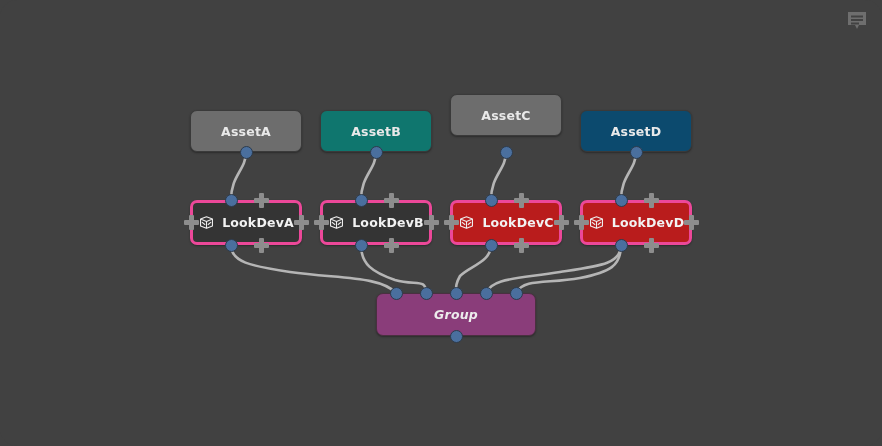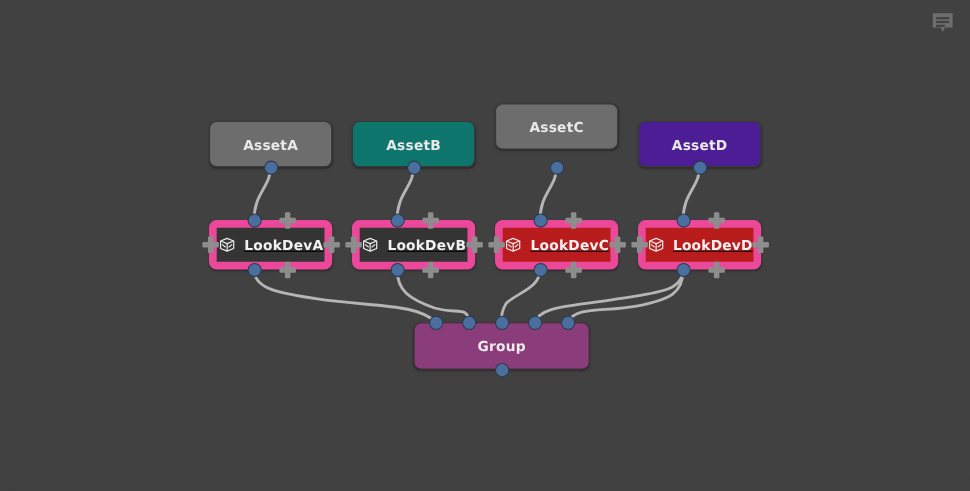--- a/index.html
+++ b/index.html
@@ -45,24 +45,23 @@
     box-shadow: 0 1px 2px rgba(0,0,0,.35);
   }
   .node-asset .node-label {
     color: #e9e9e9;
     font-size: 12.5px;
     font-weight: bold;
     letter-spacing: .2px;
   }
   .node-lookdev {
     background: #343434;
-    border: 7px solid #ec4899;
+    border: 3px solid #ec4899;
     box-shadow: 0 1px 2px rgba(0,0,0,.35);
     gap: 7px;
-    text-decoration: underline;
   }
   .node-lookdev .node-label {
     color: #f2f2f2;
     font-size: 12.5px;
     font-weight: bold;
     letter-spacing: .2px;
   }
   .node-group {
     background: #8a3d7a;
     border: 1px solid #4a3040;
@@ -156,21 +155,21 @@
       </div>
       <div class="port" style="left: 239.5px; top: 145.5px; background: rgb(74, 111, 158);"></div>
       <div class="node node-asset" style="left: 320px; top: 110px; width: 112px; height: 42px; background: #0f766e;">
         <span class="node-label">AssetB</span>
       </div>
       <div class="port" style="left: 369.5px; top: 145.5px; background: rgb(74, 111, 158);"></div>
       <div class="node node-asset" style="left: 450px; top: 94px; width: 112px; height: 42px; background: rgb(109, 109, 109);">
         <span class="node-label">AssetC</span>
       </div>
       <div class="port" style="left: 499.5px; top: 145.5px; background: rgb(74, 111, 158);"></div>
-      <div class="node node-asset" style="left: 580px; top: 110px; width: 112px; height: 42px; background: #4c1d95;">
+      <div class="node node-asset" style="left: 580px; top: 110px; width: 112px; height: 42px; background: #0c4a6e;">
         <span class="node-label">AssetD</span>
       </div>
       <div class="port" style="left: 629.5px; top: 145.5px; background: rgb(74, 111, 158);"></div>
       <div class="node node-lookdev" style="left: 190px; top: 200px; width: 112px; height: 45px; background: rgb(52, 52, 52);">
         <svg viewBox="0 0 20 20" class="cube-icon">
           <g fill="none" stroke="#ededed" stroke-width="1.3" stroke-linejoin="round">
             <path d="M10 3.2 L17 6 L10 8.8 L3 6 Z"></path>
             <path d="M3 6 V14 L10 16.8 L17 14 V6"></path>
             <path d="M10 8.8 V16.8"></path>
             <path d="M4.6 9.6 L8.4 12.6"></path>
@@ -232,21 +231,21 @@
           </g>
         </svg>
         <span class="node-label">LookDevD</span>
       </div>
       <div class="port" style="left: 614.5px; top: 193.5px; background: rgb(74, 111, 158);"></div>
       <div class="port" style="left: 614.5px; top: 238.5px; background: rgb(74, 111, 158);"></div>
       <div class="plus" style="left: 643.5px; top: 192.5px;"></div>
       <div class="plus" style="left: 643.5px; top: 237.5px;"></div>
       <div class="plus" style="left: 573.5px; top: 215px;"></div>
       <div class="plus" style="left: 683.5px; top: 215px;"></div>
-      <div class="node node-group" style="left: 376px; top: 293px; width: 160px; height: 43px; background: rgb(138, 61, 122);">
+      <div class="node node-group" style="left: 376px; top: 293px; width: 160px; height: 43px; background: rgb(138, 61, 122); font-style: italic;">
         <span class="node-label">Group</span>
       </div>
       <div class="port" style="left: 389.5px; top: 286.5px; background: rgb(74, 111, 158);"></div>
       <div class="port" style="left: 419.5px; top: 286.5px; background: rgb(74, 111, 158);"></div>
       <div class="port" style="left: 449.5px; top: 286.5px; background: rgb(74, 111, 158);"></div>
       <div class="port" style="left: 479.5px; top: 286.5px; background: rgb(74, 111, 158);"></div>
       <div class="port" style="left: 509.5px; top: 286.5px; background: rgb(74, 111, 158);"></div>
       <div class="port" style="left: 449.5px; top: 329.5px; background: rgb(74, 111, 158);"></div>
     </div>
 

